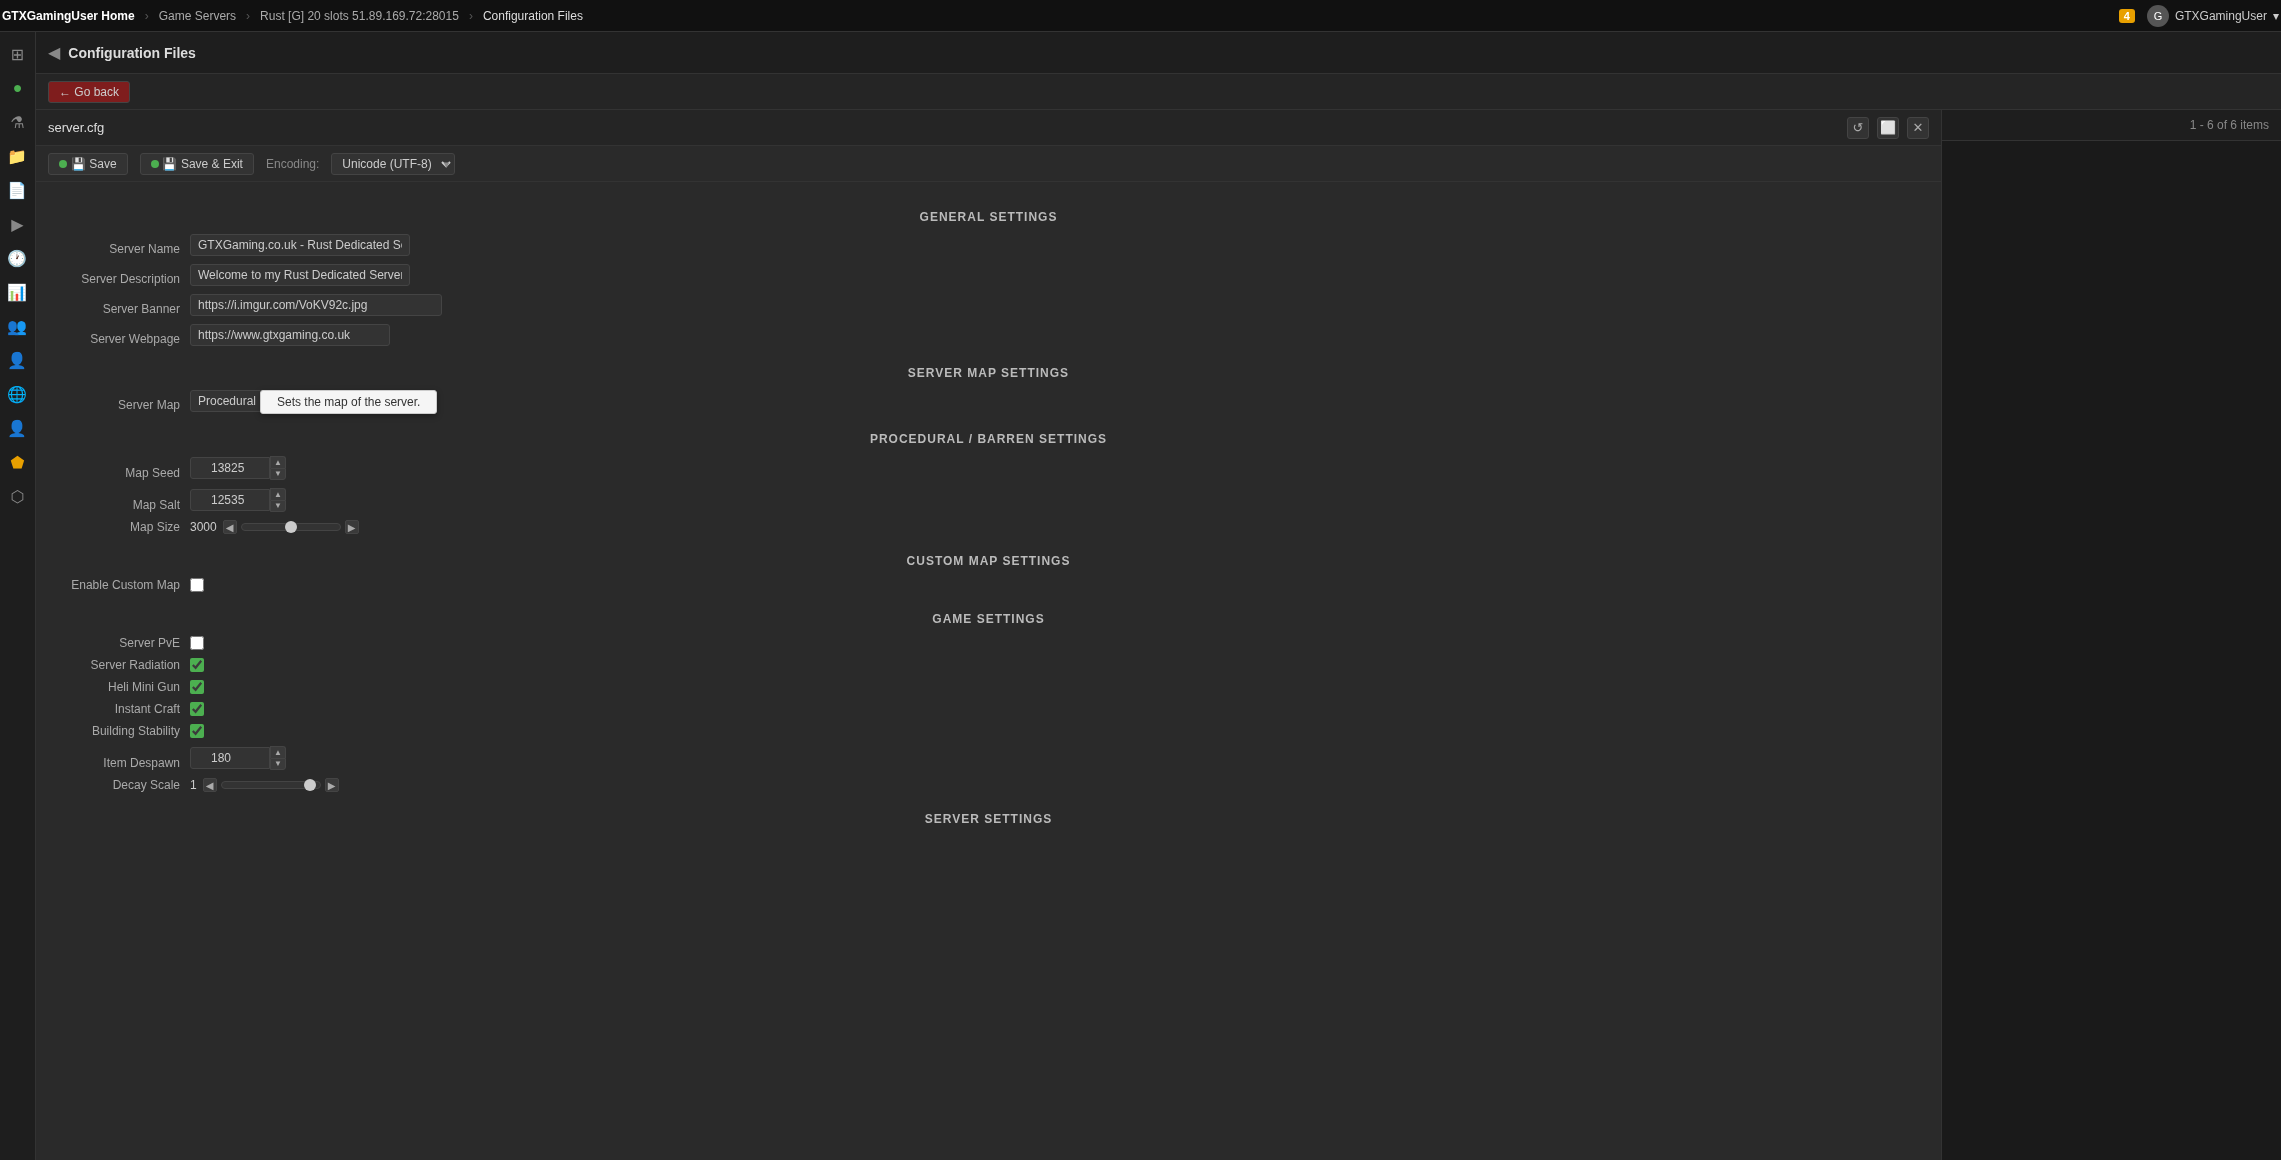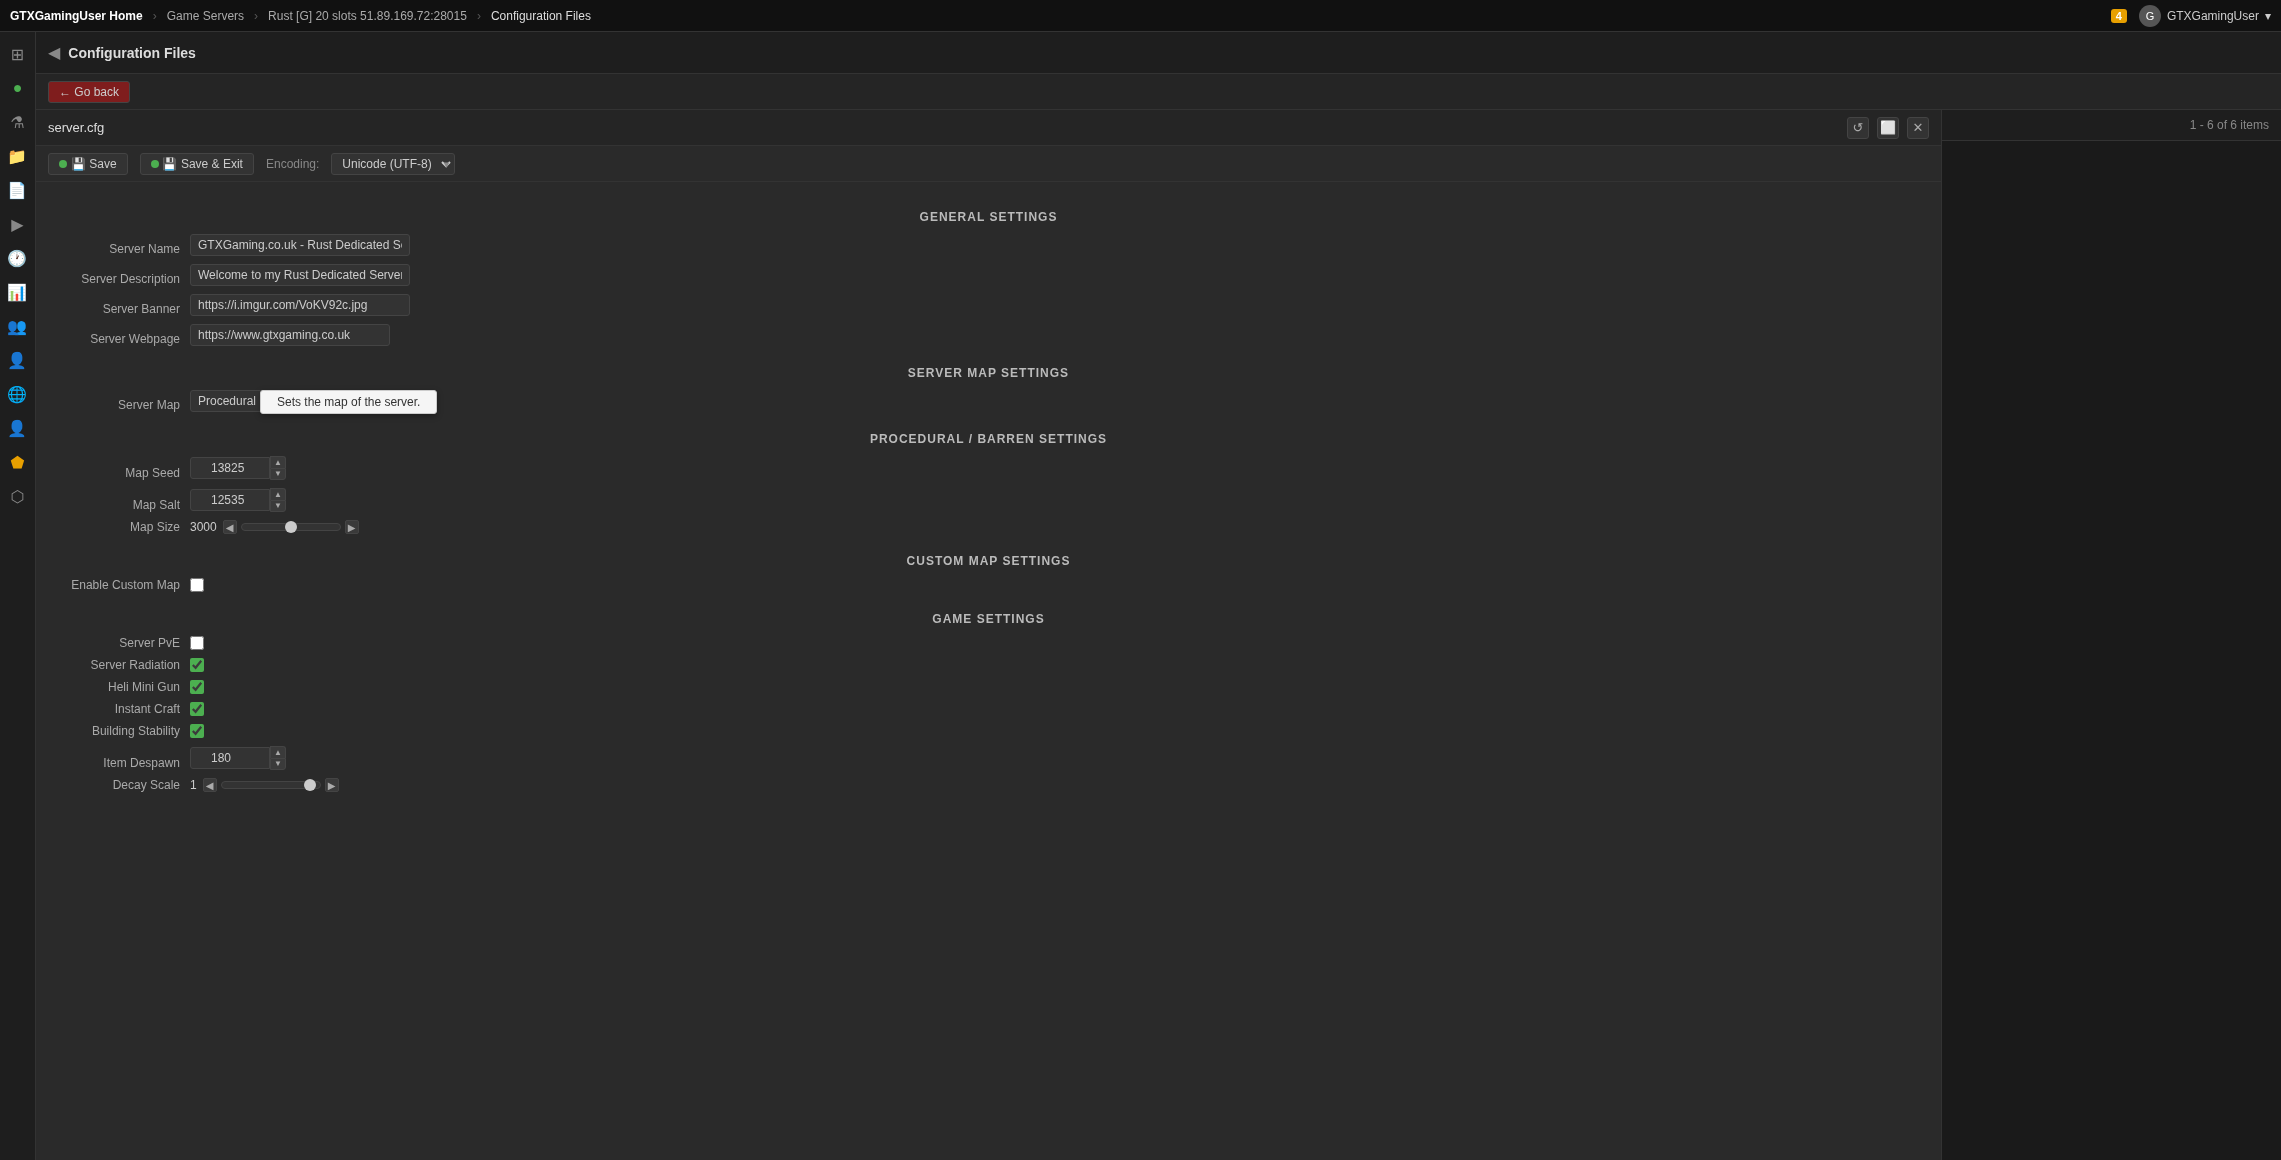--- a/index.html
+++ b/index.html
@@ -13,21 +13,21 @@
       display: flex;
       flex-direction: column;
     }
 
     
     .top-bar {
       background: #111;
       height: 32px;
       display: flex;
       align-items: center;
-      padding: 0 10px;
+      padding: 0 2px;
       gap: 6px;
       font-size: 12px;
       color: #aaa;
       border-bottom: 1px solid #333;
       flex-shrink: 0;
     }
     .top-bar .logo {
       color: #fff;
       font-weight: bold;
       font-size: 12px;
@@ -532,21 +532,21 @@
             <input class="form-input" type="text" style="width: 220px;" value="GTXGaming.co.uk - Rust Dedicated Server">
           </div>
 
           <div class="form-row">
             <span class="form-label">Server Description</span>
             <input class="form-input" type="text" style="width: 220px;" value="Welcome to my Rust Dedicated Server!\n\">
           </div>
 
           <div class="form-row">
             <span class="form-label">Server Banner</span>
-            <input class="form-input" type="text" style="width: 220px;" value="https://i.imgur.com/VoKV92c.jpg">
+            <input class="form-input" type="text" style="width: 252px;" value="https://i.imgur.com/VoKV92c.jpg">
           </div>
 
           <div class="form-row">
             <span class="form-label">Server Webpage</span>
             <input class="form-input" type="text" style="width: 200px;" value="https://www.gtxgaming.co.uk">
           </div>
 
           <div class="section-header" style="margin-top:20px;">SERVER MAP SETTINGS</div>
 
           <div class="form-row" style="position:relative;">
@@ -647,20 +647,21 @@
             <span style="color:#ccc; font-size:12px; margin-right:6px;">1</span>
             <div class="slider-wrapper">
               <button class="slider-arrow">◀</button>
               <div class="slider-track">
                 <div class="slider-thumb" style="left:90%; margin-left:-6px;"></div>
               </div>
               <button class="slider-arrow">▶</button>
             </div>
           </div>
 
+          <div class="section-header" style="margin-top:20px; margin-bottom:40px;">SERVER SETTINGS</div>
 
         </div>
 
       </div>
 
       <div class="right-panel">
         <div class="right-panel-header">1 - 6 of 6 items</div>
         <div style="flex:1; background:#1a1a1a;"></div>
       </div>
 

